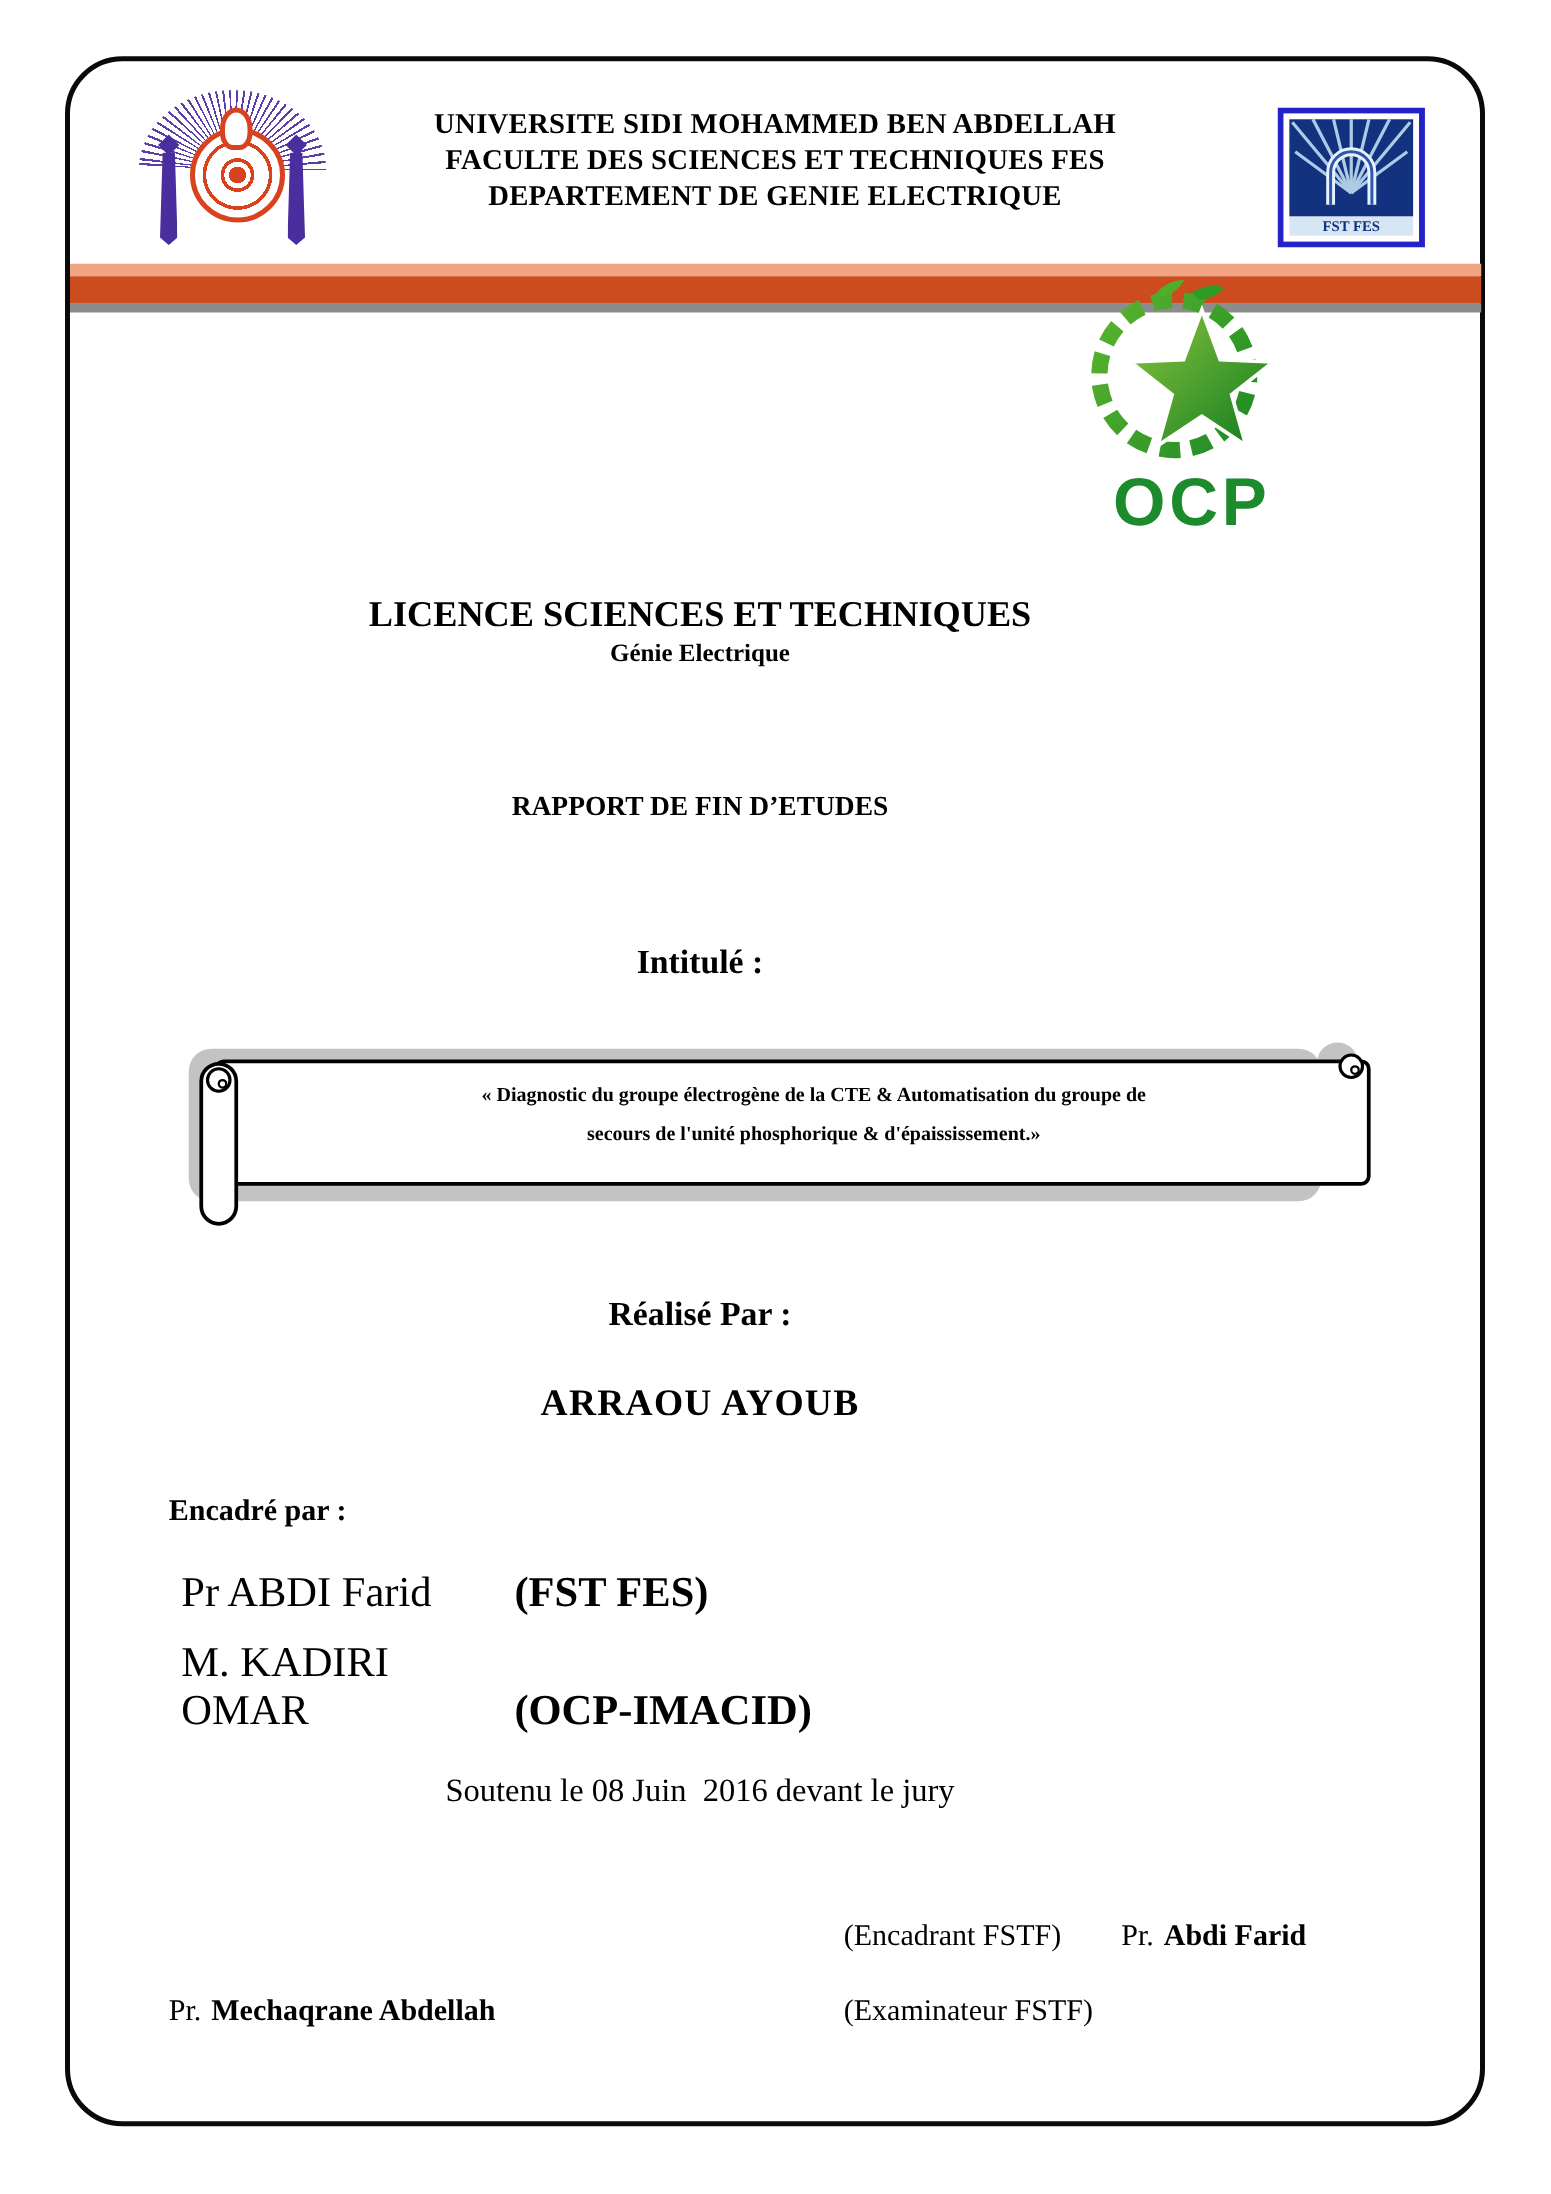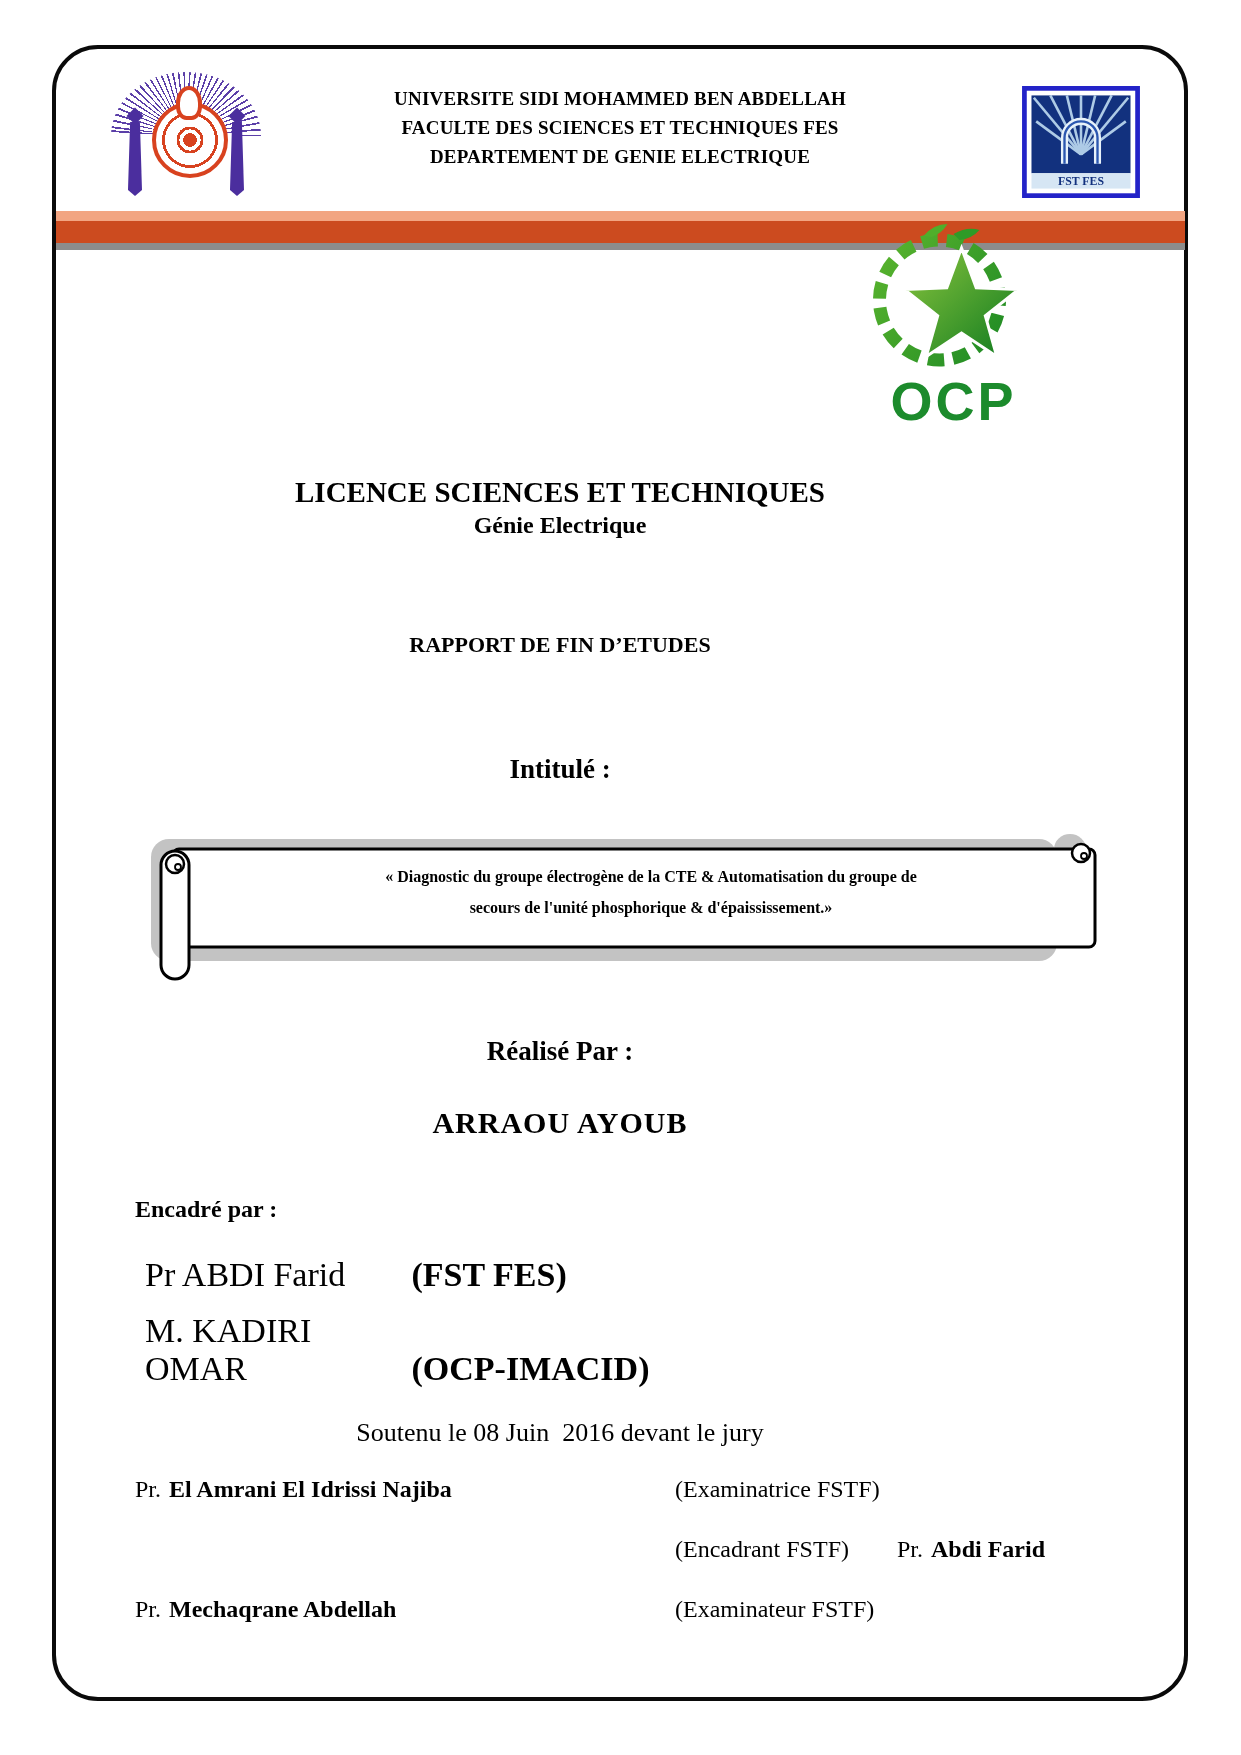--- a/index.html
+++ b/index.html
@@ -35,34 +35,34 @@
       radial-gradient(circle at 50% 50%,
         #D8421F 0 14%, #fff 14% 22%, #D8421F 22% 28%, #fff 28% 52%,
         #D8421F 52% 58%, #fff 58% 78%, #D8421F 78% 84%, #fff 84%);
   }
   .usmba-keyhole{
     position:absolute; left:70px; top:14px; width:18px; height:26px;
     border:4px solid #D8421F; border-radius:50% 50% 40% 40%; background:#fff;
   }
   .header-text{
     position:absolute; left:270px; top:84px; width:700px; text-align:center;
-    font-weight:bold; font-size:19px; line-height:29px; letter-spacing:0.2px;
+    font-weight:bold; font-size:23px; line-height:29px; letter-spacing:0.2px;
   }
   .fst-logo{position:absolute; left:1022px; top:86px; width:100px; height:112px;}
   
   .band{position:absolute; left:56px; top:211px; width:1129px;}
   .band .s1{height:10px; background:#F2A582;}
   .band .s2{height:22px; background:#CC4B1F;}
   .band .s3{height:7px;  background:#8C8C8C;}
   
   .ocp-logo{position:absolute; left:860px; top:220px; width:188px; height:208px;}
   
   .ctr{position:absolute; left:110px; width:900px; text-align:center;}
   .degree{top:476px; font-weight:bold; font-size:29px;}
-  .specialty{top:512px; font-weight:bold; font-size:24px;}
+  .specialty{top:512px; font-weight:bold; font-size:20px;}
   .report-type{top:632px; font-weight:bold; font-size:22px;}
   .intitule{top:754px; font-weight:bold; font-size:27px;}
   .realise{top:1036px; font-weight:bold; font-size:27px;}
   .author{top:1106px; font-weight:bold; font-size:30px; letter-spacing:1px;}
   .soutenu{top:1418px; font-size:26px; white-space:pre-wrap;}
   
   .banner{position:absolute; left:145px; top:833px; width:960px; height:152px;}
   .banner svg{position:absolute; left:0; top:0;}
   .banner-text{
     position:absolute; left:70px; right:18px; top:28px; text-align:center;
@@ -185,24 +185,20 @@
     <span class="sup-name">Pr ABDI Farid</span>
     <span class="sup-org">(FST FES)</span>
   </div>
   <div class="sup-row r1">
     <span class="sup-name">M. KADIRI OMAR</span>
     <span class="sup-org">(OCP-IMACID)</span>
   </div>
 
   <div class="ctr soutenu">Soutenu le 08 Juin  2016 devant le jury</div>
 
-  <div class="jury-row j0">
-    <span class="prefix">Pr.</span><span class="jname">El Amrani El Idrissi Najiba</span>
-    <span class="role">(Examinatrice FSTF)</span>
-  </div>
   <div class="jury-row j1">
     <span class="prefix">Pr.</span><span class="jname">Abdi Farid</span>
     <span class="role">(Encadrant FSTF)</span>
   </div>
   <div class="jury-row j2">
     <span class="prefix">Pr.</span><span class="jname">Mechaqrane Abdellah</span>
     <span class="role">(Examinateur FSTF)</span>
   </div>
 </div>
 

